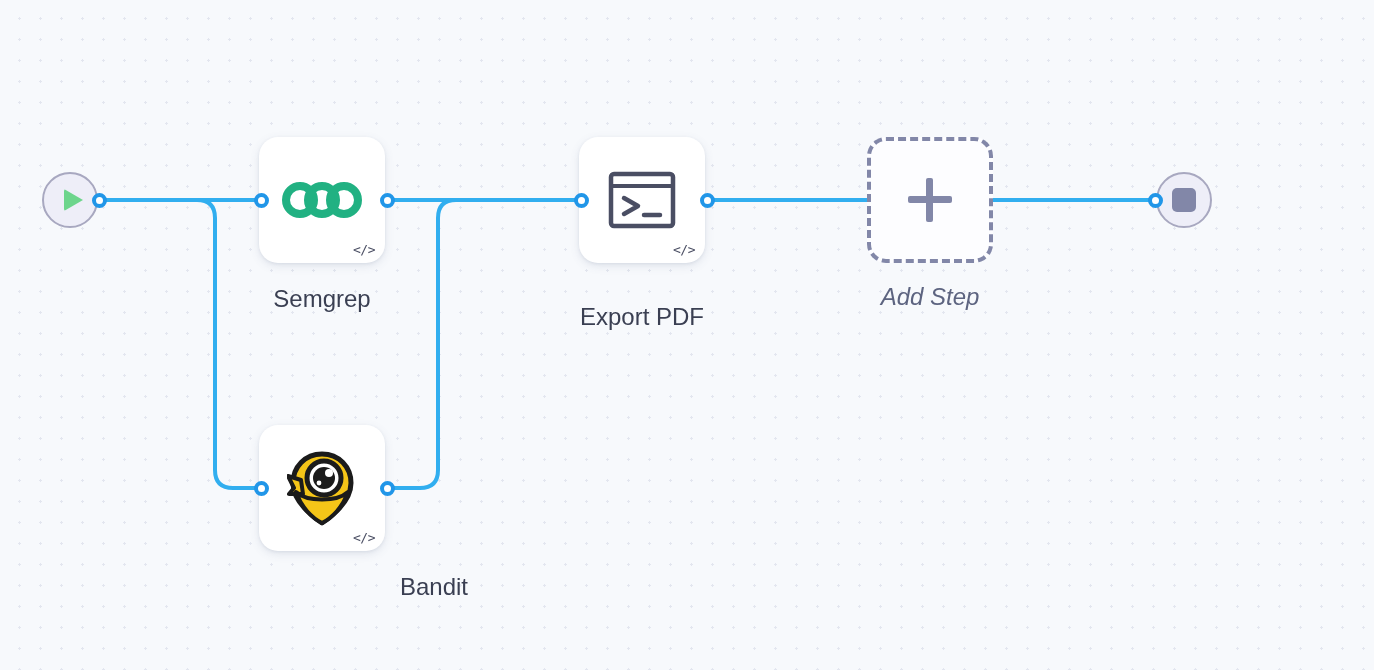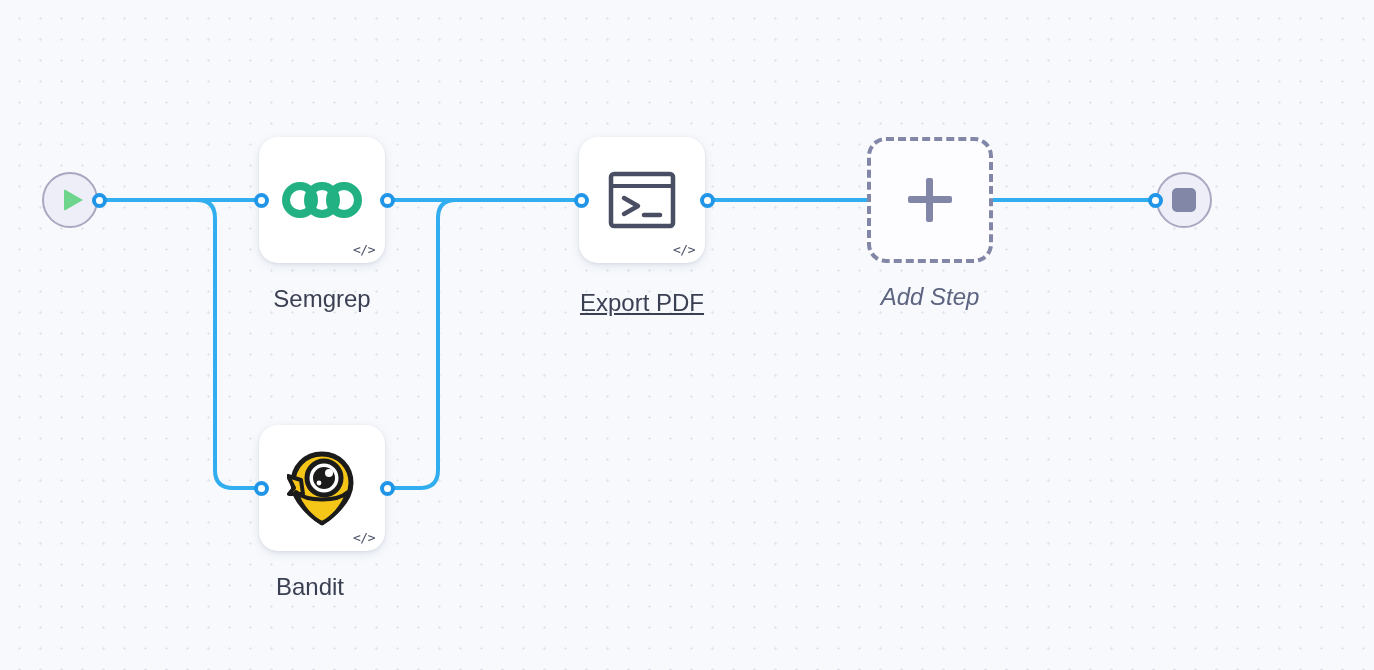--- a/index.html
+++ b/index.html
@@ -119,34 +119,34 @@
 
       <circle cx="37" cy="28" r="17" fill="#fff" stroke="#1b1b1b" stroke-width="5"></circle>
       <circle cx="37" cy="28" r="11" fill="#1b1b1b"></circle>
       <circle cx="42" cy="23" r="4" fill="#ffffff"></circle>
       <circle cx="32" cy="33" r="2.4" fill="#ffffff"></circle>
     </svg>
     <span class="code-badge">&lt;/&gt;</span>
   </div>
   <div class="handle" style="left:254px;top:481px;"></div>
   <div class="handle" style="left:380px;top:481px;"></div>
-  <div class="caption" style="left:180px;top:573px;">Bandit</div>
+  <div class="caption" style="left:208px;top:573px;text-align:right;">Bandit</div>
 
   <div class="card" style="left:579px;top:137px;">
     <svg width="68" height="58" viewBox="0 0 68 58">
       <rect x="3" y="3" width="62" height="52" rx="3" fill="#ffffff" stroke="#4a4e63" stroke-width="4.5"></rect>
       <line x1="3" y1="15" x2="65" y2="15" stroke="#4a4e63" stroke-width="4"></line>
       <polyline points="16,27 30,35 16,43" fill="none" stroke="#4a4e63" stroke-width="4.5" stroke-linecap="round" stroke-linejoin="round"></polyline>
       <line x1="36" y1="44" x2="52" y2="44" stroke="#4a4e63" stroke-width="4.5" stroke-linecap="round"></line>
     </svg>
     <span class="code-badge">&lt;/&gt;</span>
   </div>
   <div class="handle" style="left:574px;top:193px;"></div>
   <div class="handle" style="left:700px;top:193px;"></div>
-  <div class="caption" style="left:512px;top:289px;text-decoration:underline;">Export PDF</div>
+  <div class="caption" style="left:512px;top:303px;">Export PDF</div>
 
   <div class="card dashed" style="left:867px;top:137px;">
     <div class="plus-sign"></div>
   </div>
   <div class="caption muted" style="left:800px;top:283px;font-style:italic;">Add Step</div>
 
   <div class="round-node" style="left:1156px;top:172px;">
     <div class="stop-sq"></div>
   </div>
   <div class="handle" style="left:1148px;top:193px;"></div>

